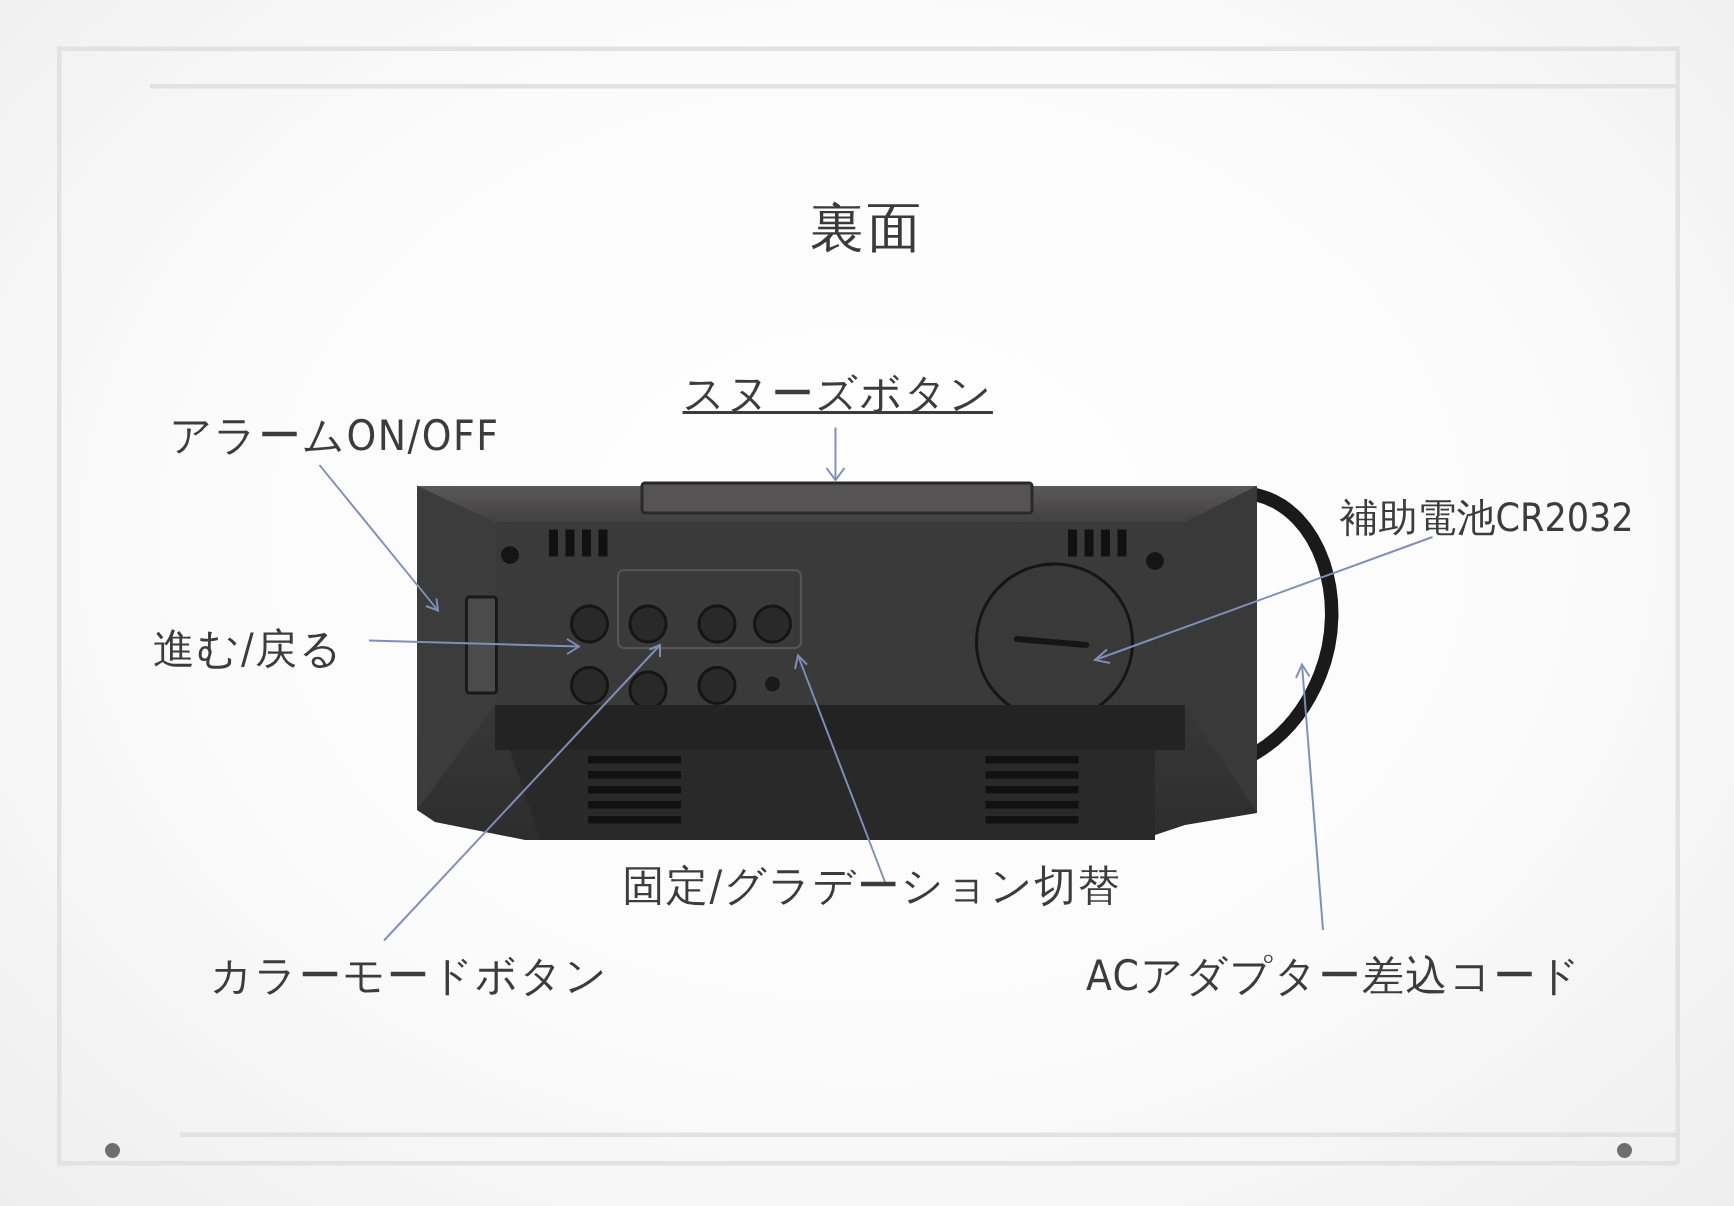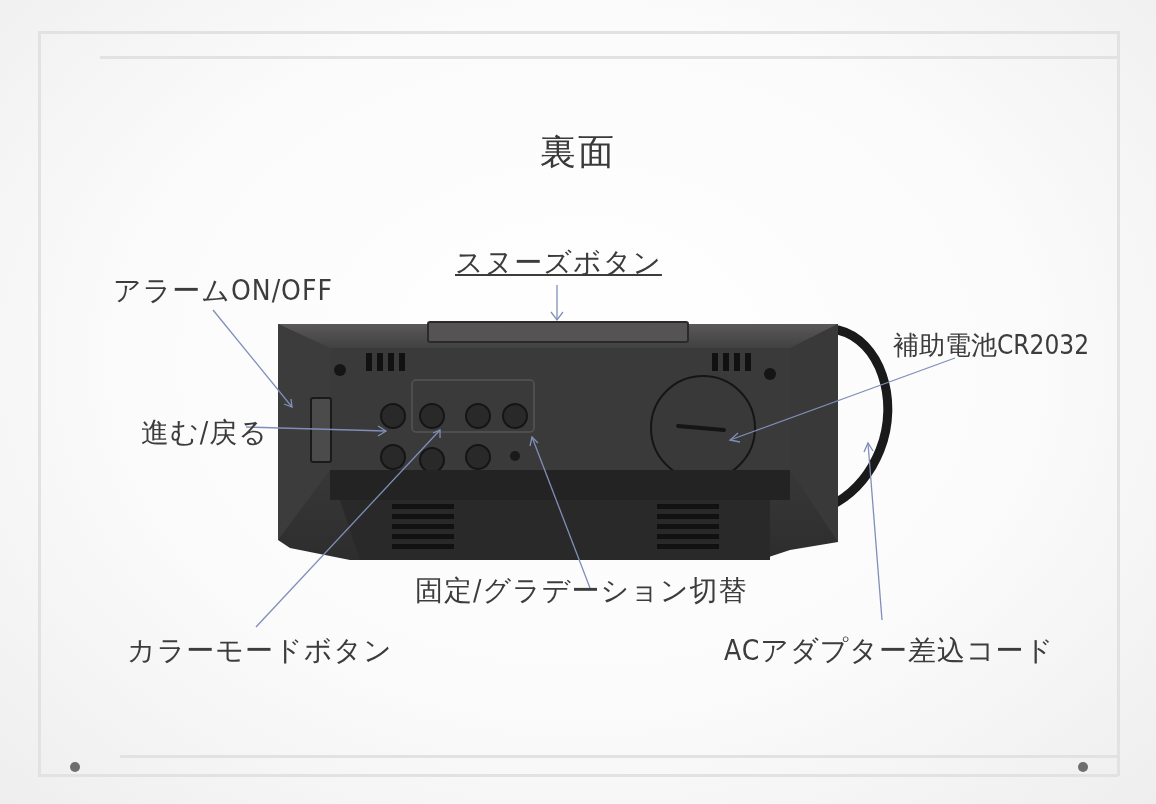--- a/index.html
+++ b/index.html
@@ -121,17 +121,17 @@
     <polyline points="433,433 440,430 440,438"></polyline>
     <line x1="590" y1="588" x2="532" y2="437"></line>
     <polyline points="530,446 532,437 538,443"></polyline>
     <line x1="882" y1="620" x2="868" y2="443"></line>
     <polyline points="864,452 868,443 873,451"></polyline>
   </g>
 </svg>
 
 <div class="label" style="left:455px;top:244px;text-decoration:underline;">スヌーズボタン</div>
 <div class="label" style="left:113px;top:272px;text-align:center;">アラームON/OFF</div>
-<div class="label" style="left:102px;top:414px;margin-left:39px;">進む/戻る</div>
+<div class="label" style="left:102px;top:414px;">進む/戻る</div>
 <div class="label small" style="left:893px;top:328px;">補助電池CR2032</div>
 <div class="label" style="left:415px;top:572px;">固定/グラデーション切替</div>
-<div class="label" style="left:127px;top:632px;">カラーモードボタン</div>
+<div class="label" style="left:140px;top:632px;">カラーモードボタン</div>
 <div class="label" style="left:724px;top:632px;">ACアダプター差込コード</div>
 
 </body></html>

